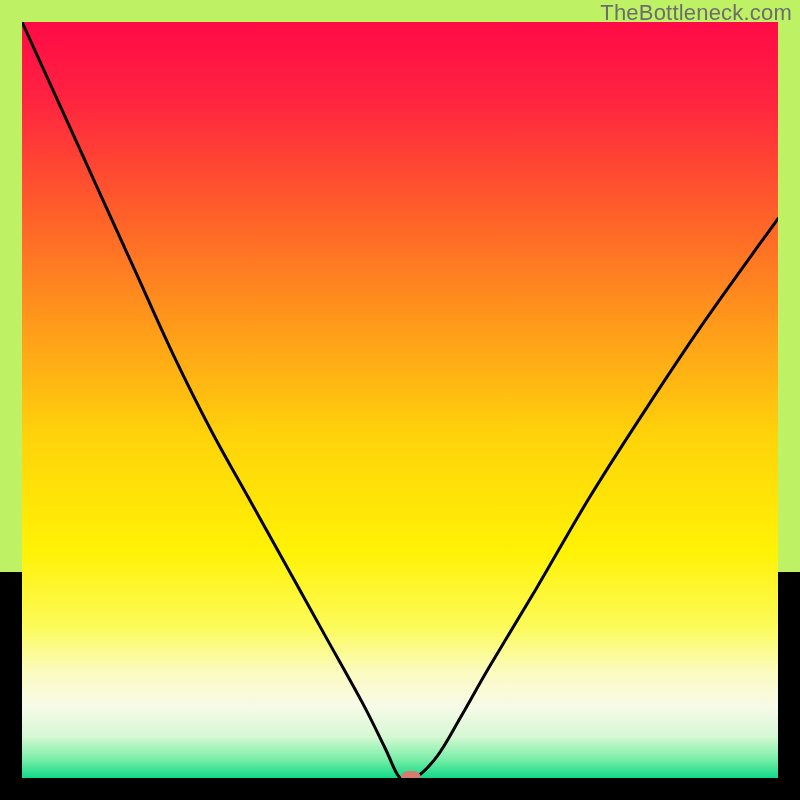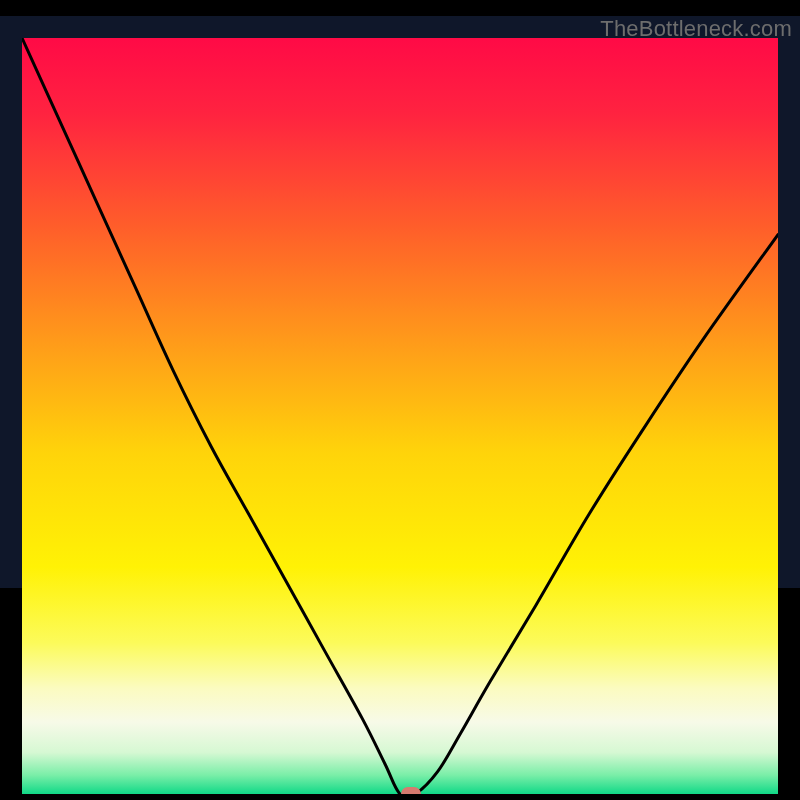--- a/index.html
+++ b/index.html
@@ -6,24 +6,24 @@
     margin: 0;
     padding: 0;
     width: 800px;
     height: 800px;
     background: #000;
     overflow: hidden;
   }
   .frame {
     position: absolute;
     left: 0;
-    top: 16px;
+    top: 0;
     width: 800px;
     height: 572px;
-    background: #0f172a;
+    background: #bef264;
   }
   .plot {
     position: absolute;
     left: 22px;
     top: 22px;
     width: 756px;
     height: 756px;
     overflow: hidden;
   }
   .watermark {

